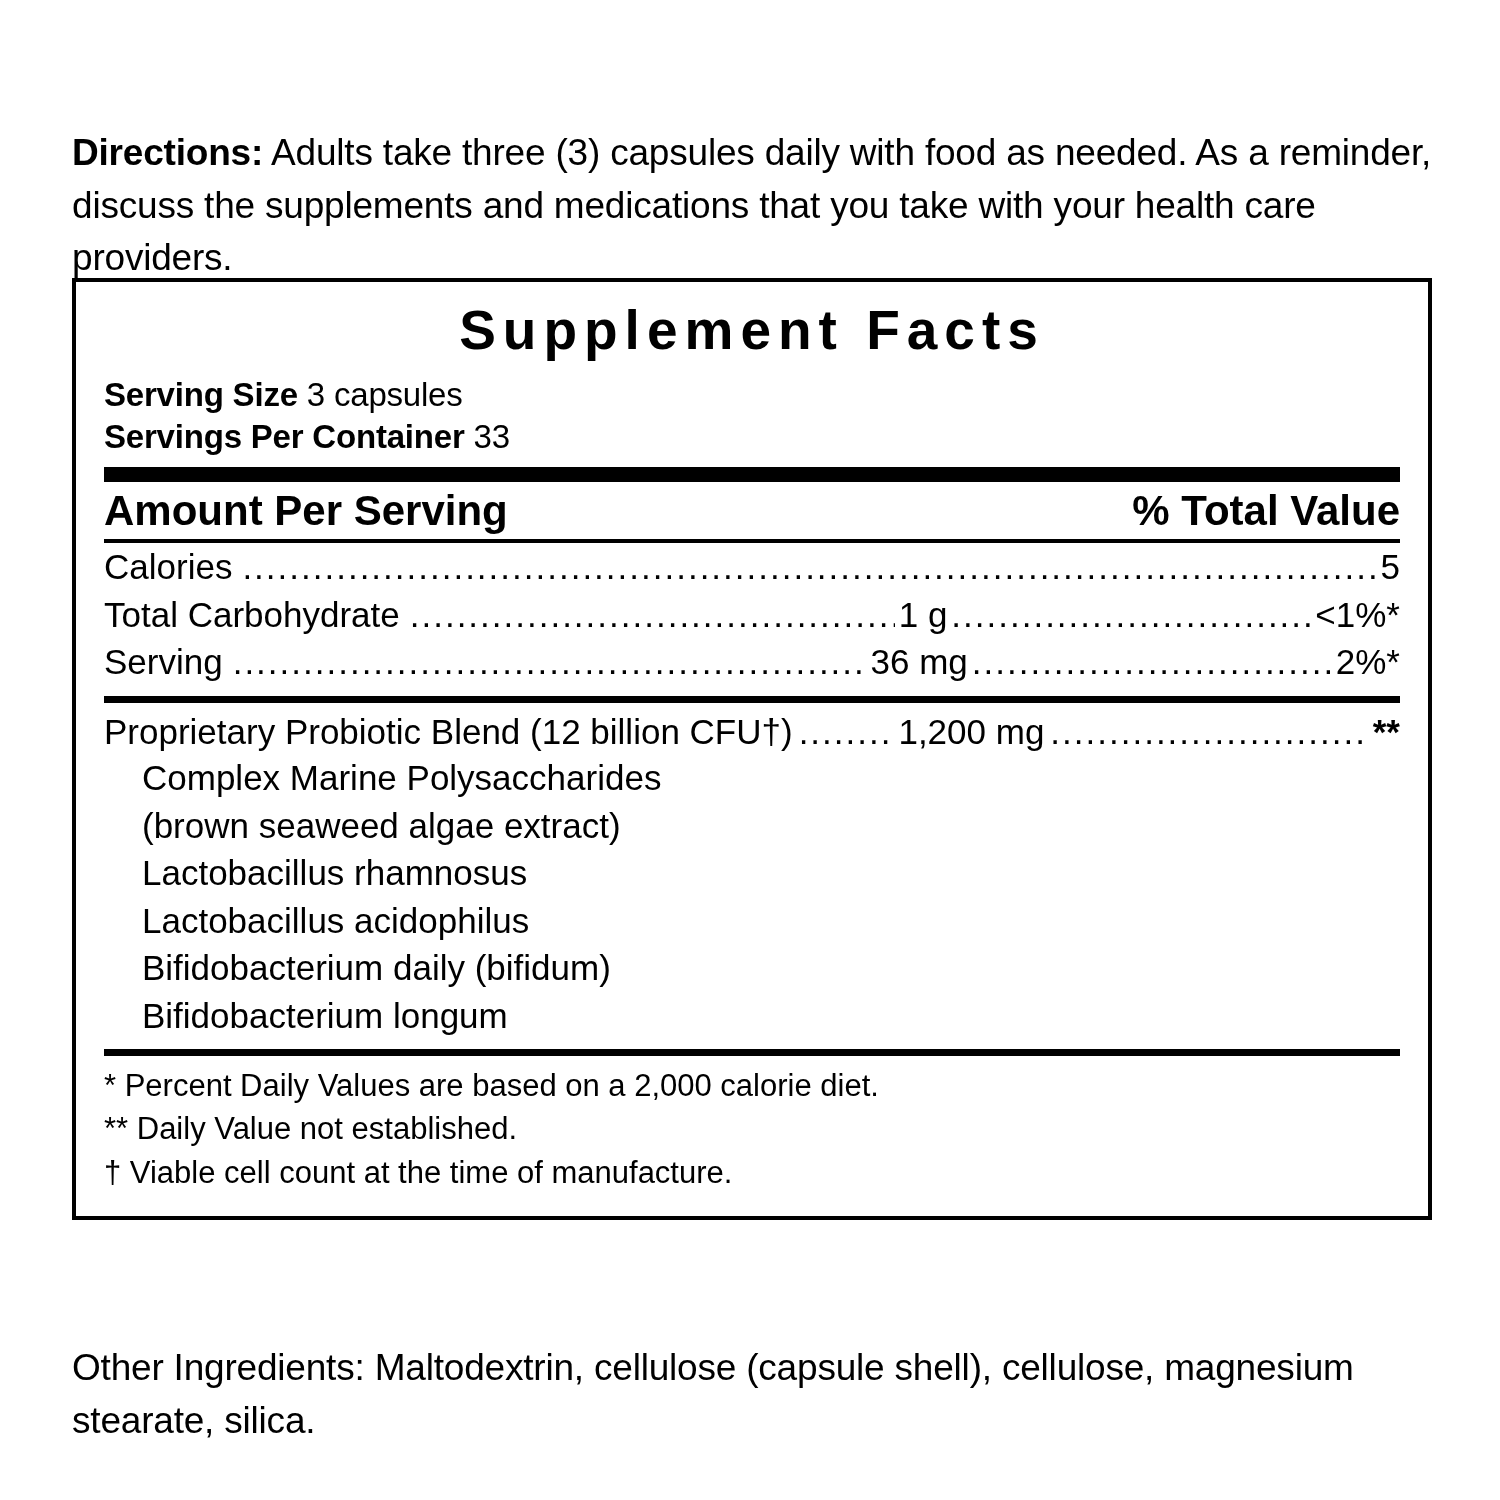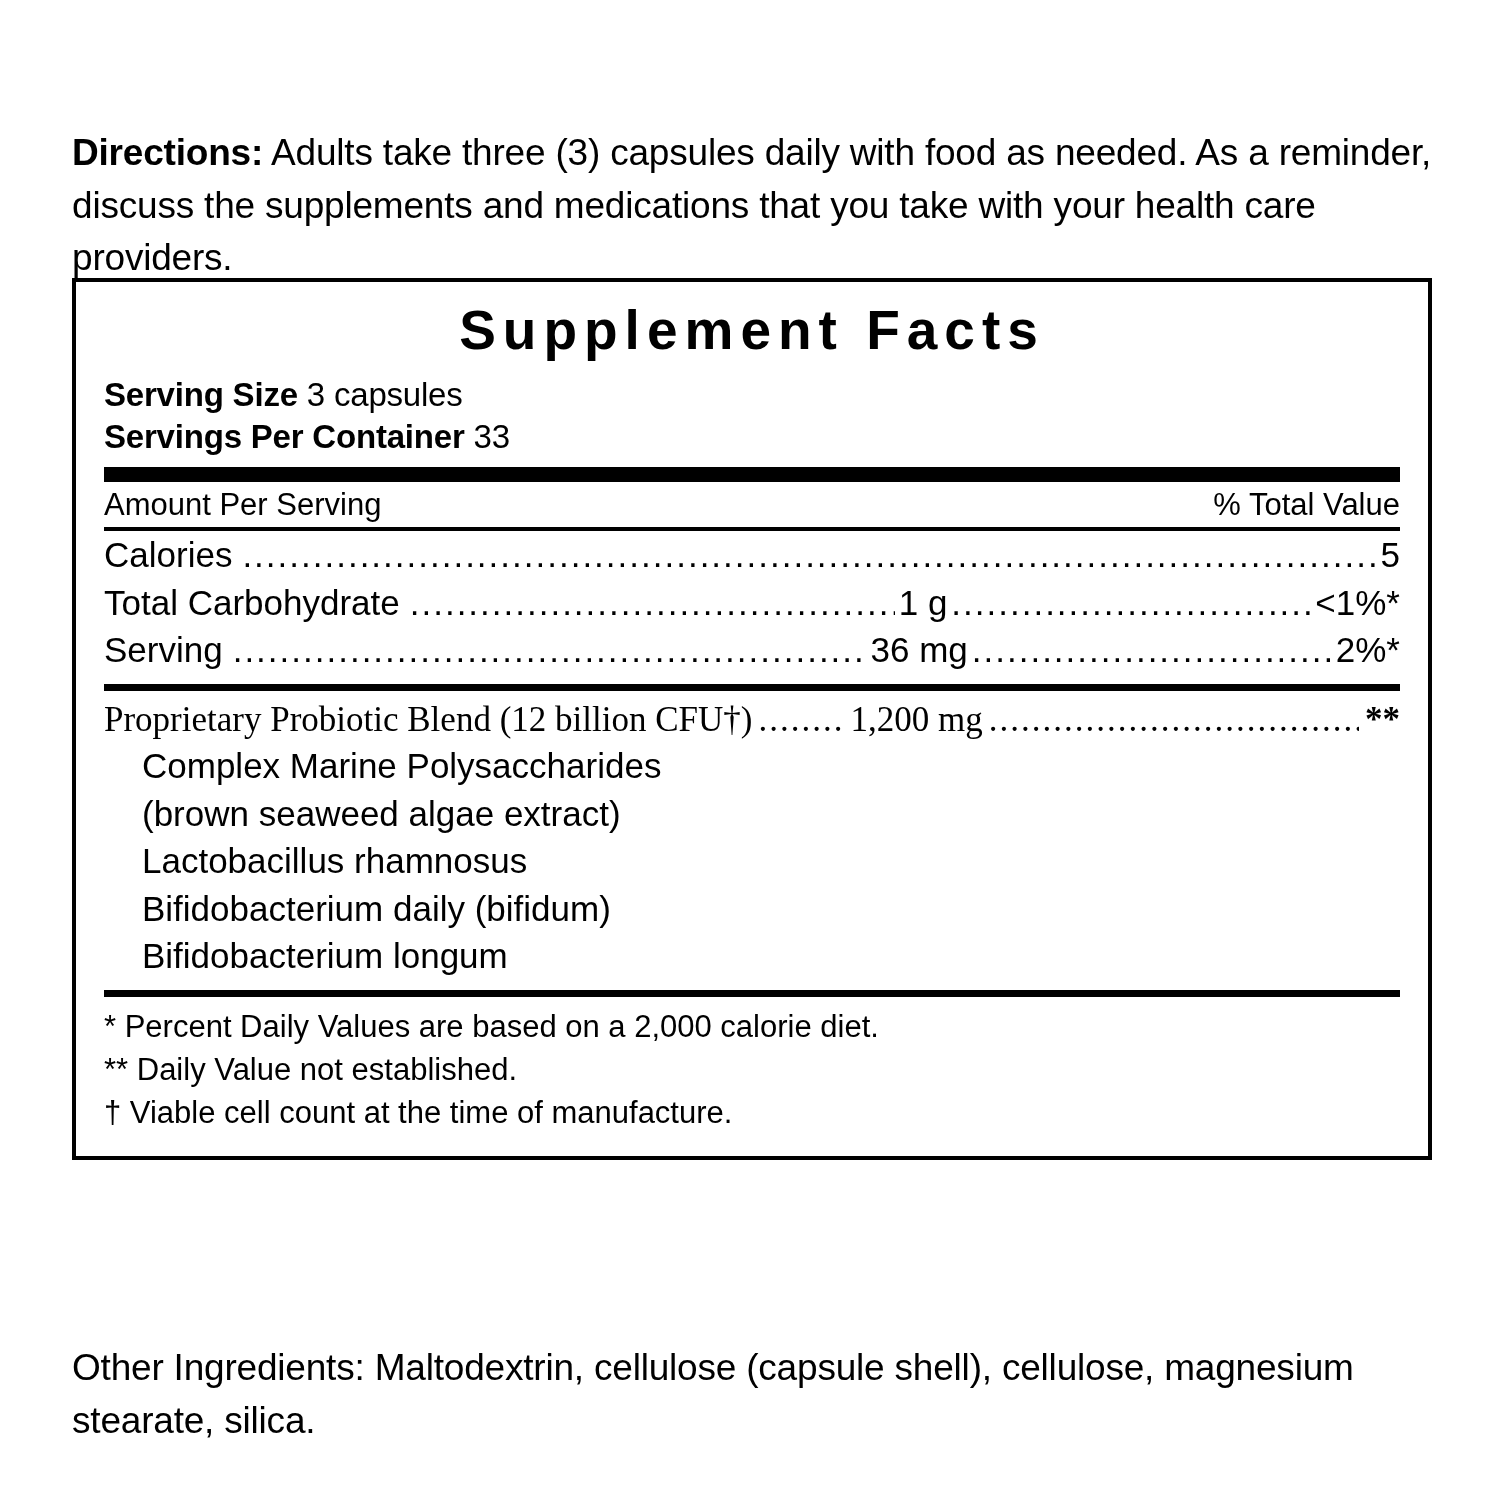--- a/index.html
+++ b/index.html
@@ -78,22 +78,22 @@
   .rule-thin {
     height: 4px;
     background: #000;
     margin: 0;
   }
 
   .amount-row {
     display: flex;
     justify-content: space-between;
     align-items: baseline;
-    font-size: 31px;
-    font-weight: normal;
+    font-size: 42px;
+    font-weight: bold;
     padding: 5px 0 4px 0;
     gap: 16px;
   }
 
   
   .nutrient {
     display: flex;
     align-items: baseline;
     font-size: 35px;
     line-height: 1.30;
@@ -122,21 +122,20 @@
   .cal-row .dots { max-width: 100%; }
   .cal-row .amt-left { flex: 1 1 auto; }
 
   .blend-row {
     display: flex;
     align-items: flex-start;
     font-size: 35px;
     line-height: 1.30;
     padding: 6px 0 0 0;
     white-space: nowrap;
-    font-family: Liberation Serif, serif;
   }
   .blend-row .dots { flex: 0 0 auto; letter-spacing: 2px; margin: 0 6px; }
   .blend-row .dots-long { flex: 1 1 auto; overflow: hidden; letter-spacing: 2px; margin: 0 6px; }
   .blend-row .stars { flex: 0 0 auto; font-weight: bold; }
 
   .blend-list {
     font-size: 35px;
     line-height: 1.30;
     padding-left: 38px;
   }
@@ -221,20 +220,21 @@
       <span class="dots">........</span>
       <span class="amt">1,200 mg</span>
       <span class="dots-long">......................................................................................................................</span>
       <span class="stars">**</span>
     </div>
 
     <div class="blend-list">
       <div>Complex Marine Polysaccharides</div>
       <div>(brown seaweed algae extract)</div>
       <div>Lactobacillus rhamnosus</div>
+      <div>Lactobacillus acidophilus</div>
       <div>Bifidobacterium daily (bifidum)</div>
       <div>Bifidobacterium longum</div>
     </div>
 
     <div class="spacer-sm"></div>
     <div class="rule-med"></div>
 
     <div class="footnotes">
       <div>* Percent Daily Values are based on a 2,000 calorie diet.</div>
       <div>** Daily Value not established.</div>

